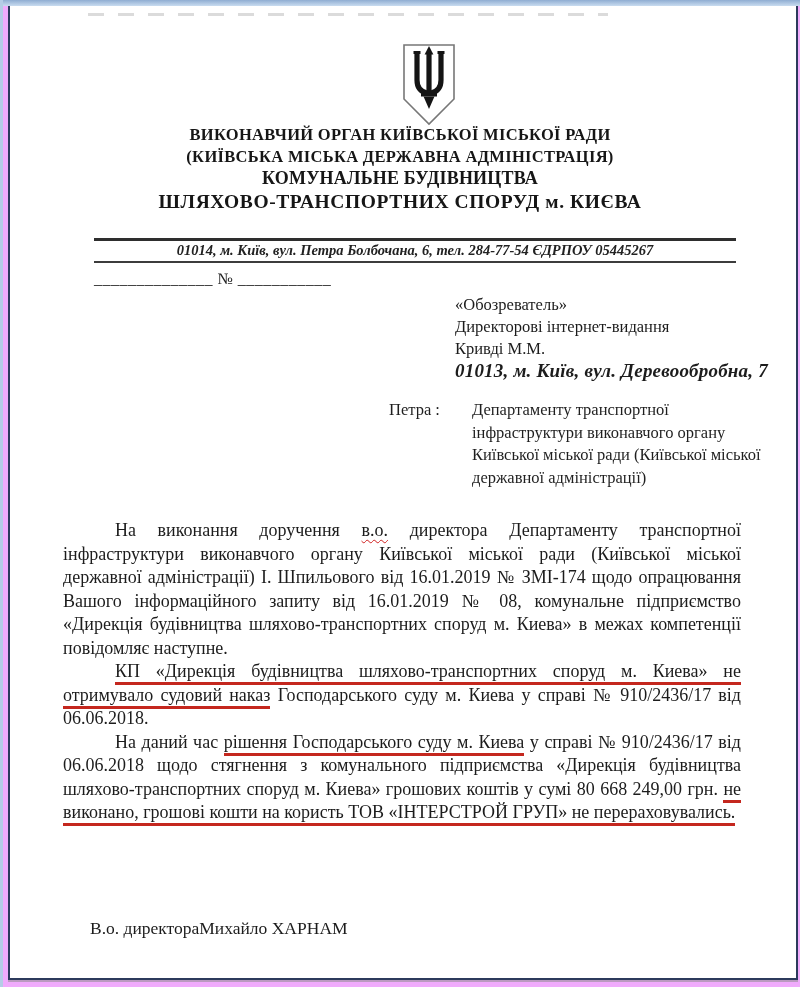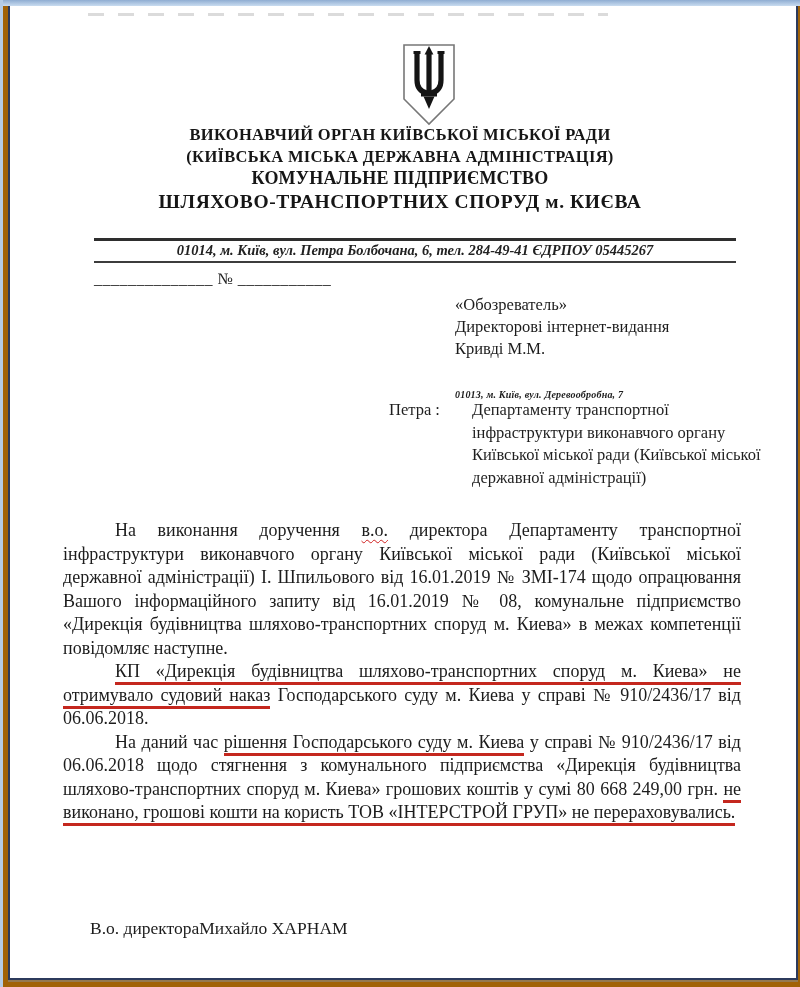--- a/index.html
+++ b/index.html
@@ -1,18 +1,18 @@
 <!DOCTYPE html>
 <html lang="uk"><head>
 <meta charset="utf-8">
 <style>
   html,body{margin:0;padding:0;background:#fff;}
   .canvas{
     position:relative;width:800px;height:987px;overflow:hidden;
-    background:#a16207;color:#1f1f1f;
+    background:#f0abfc;color:#1f1f1f;
     font-family:"Liberation Serif","DejaVu Serif",serif;
   }
   
   .edge-top{position:absolute;top:0;left:0;right:0;height:6px;
     background:linear-gradient(#8fadd2,#c9dcf0);z-index:5;}
   .edge-left{position:absolute;top:0;left:0;width:3px;bottom:0;background:#b5cce6;z-index:5;}
   .page-frame{position:absolute;left:8px;top:5px;width:786px;height:973px;
     border-left:2px solid #2c3a5c;border-right:2px solid #2c3a5c;border-bottom:2px solid #2c3a5c;
     box-shadow:0 2px 0 rgba(140,140,140,.55);background:#fff;z-index:1;}
   .content{position:absolute;inset:0;z-index:3;}
@@ -26,21 +26,21 @@
   .org-line{font-size:16.5px;line-height:22px;letter-spacing:.3px;}
   .kp-line{font-size:18px;line-height:21.5px;letter-spacing:.2px;}
   .kp-line-big{font-size:19.5px;line-height:24px;letter-spacing:.6px;}
   .rule-1{position:absolute;left:94px;top:238px;width:642px;height:3px;background:#2e2e2e;}
   .address-line{position:absolute;left:94px;top:241px;width:642px;text-align:center;
     font-size:14.5px;font-weight:bold;font-style:italic;line-height:19px;color:#222;}
   .rule-2{position:absolute;left:94px;top:261px;width:642px;height:2px;background:#3c3c3c;}
   .ref-line{position:absolute;left:94px;top:270px;font-size:16px;letter-spacing:.5px;color:#222;}
   
   .recipient{position:absolute;left:455px;top:294px;font-size:16.5px;line-height:22px;color:#1c1c1c;}
-  .recipient .addr{font-size:10px;font-weight:bold;font-style:italic;letter-spacing:.2px;margin-top:24px;}
+  .recipient .addr{font-size:19px;font-weight:bold;font-style:italic;letter-spacing:.2px;}
   .copy-label{position:absolute;left:389px;top:399px;font-size:16.5px;line-height:22.5px;}
   .copy-text{position:absolute;left:472px;top:399px;width:302px;font-size:16.5px;line-height:22.5px;}
   
   .body-text{position:absolute;left:63px;top:519px;width:678px;font-size:18px;line-height:23.5px;
     text-align:justify;color:#1c1c1c;}
   .para{margin:0;text-indent:52px;}
   .redline{border-bottom:3.5px solid #c4271e;padding-bottom:1px;box-decoration-break:clone;
     -webkit-box-decoration-break:clone;}
   .squiggle{text-decoration:underline;text-decoration-style:wavy;text-decoration-color:#d02020;
     text-decoration-thickness:1px;text-underline-offset:3px;}
@@ -68,25 +68,25 @@
         <path d="M29 4 L24.6 12.5 H33.4 Z" fill="#141414"></path>
         <path d="M13.5 10.5 H20.5 M37.5 10.5 H44.5" stroke="#141414" stroke-width="3"></path>
         <rect x="21" y="50" width="16" height="4.5" fill="#141414"></rect>
         <path d="M23.5 54.5 H34.5 L29 67 Z" fill="#141414"></path>
       </svg>
     </div>
 
     <div class="letterhead">
       <div class="org-line">ВИКОНАВЧИЙ ОРГАН КИЇВСЬКОЇ МІСЬКОЇ РАДИ</div>
       <div class="org-line">(КИЇВСЬКА МІСЬКА ДЕРЖАВНА АДМІНІСТРАЦІЯ)</div>
-      <div class="kp-line">КОМУНАЛЬНЕ ПІДПРИЄМСТВО</div>
+      <div class="kp-line">КОМУНАЛЬНЕ БУДІВНИЦТВА</div>
       <div class="kp-line-big">ШЛЯХОВО-ТРАНСПОРТНИХ СПОРУД м. КИЄВА</div>
     </div>
     <div class="rule-1"></div>
-    <div class="address-line">01014, м. Київ, вул. Петра Болбочана, 6, тел. 284-49-41 ЄДРПОУ 05445267</div>
+    <div class="address-line">01014, м. Київ, вул. Петра Болбочана, 6, тел. 284-77-54 ЄДРПОУ 05445267</div>
     <div class="rule-2"></div>
 
     <div class="ref-line">______________ № ___________</div>
 
     <div class="recipient">
       <div>«Обозреватель»</div>
       <div>Директорові інтернет-видання</div>
       <div>Кривді М.М.</div>
       <div class="addr">01013, м. Київ, вул. Деревообробна, 7</div>
     </div>

